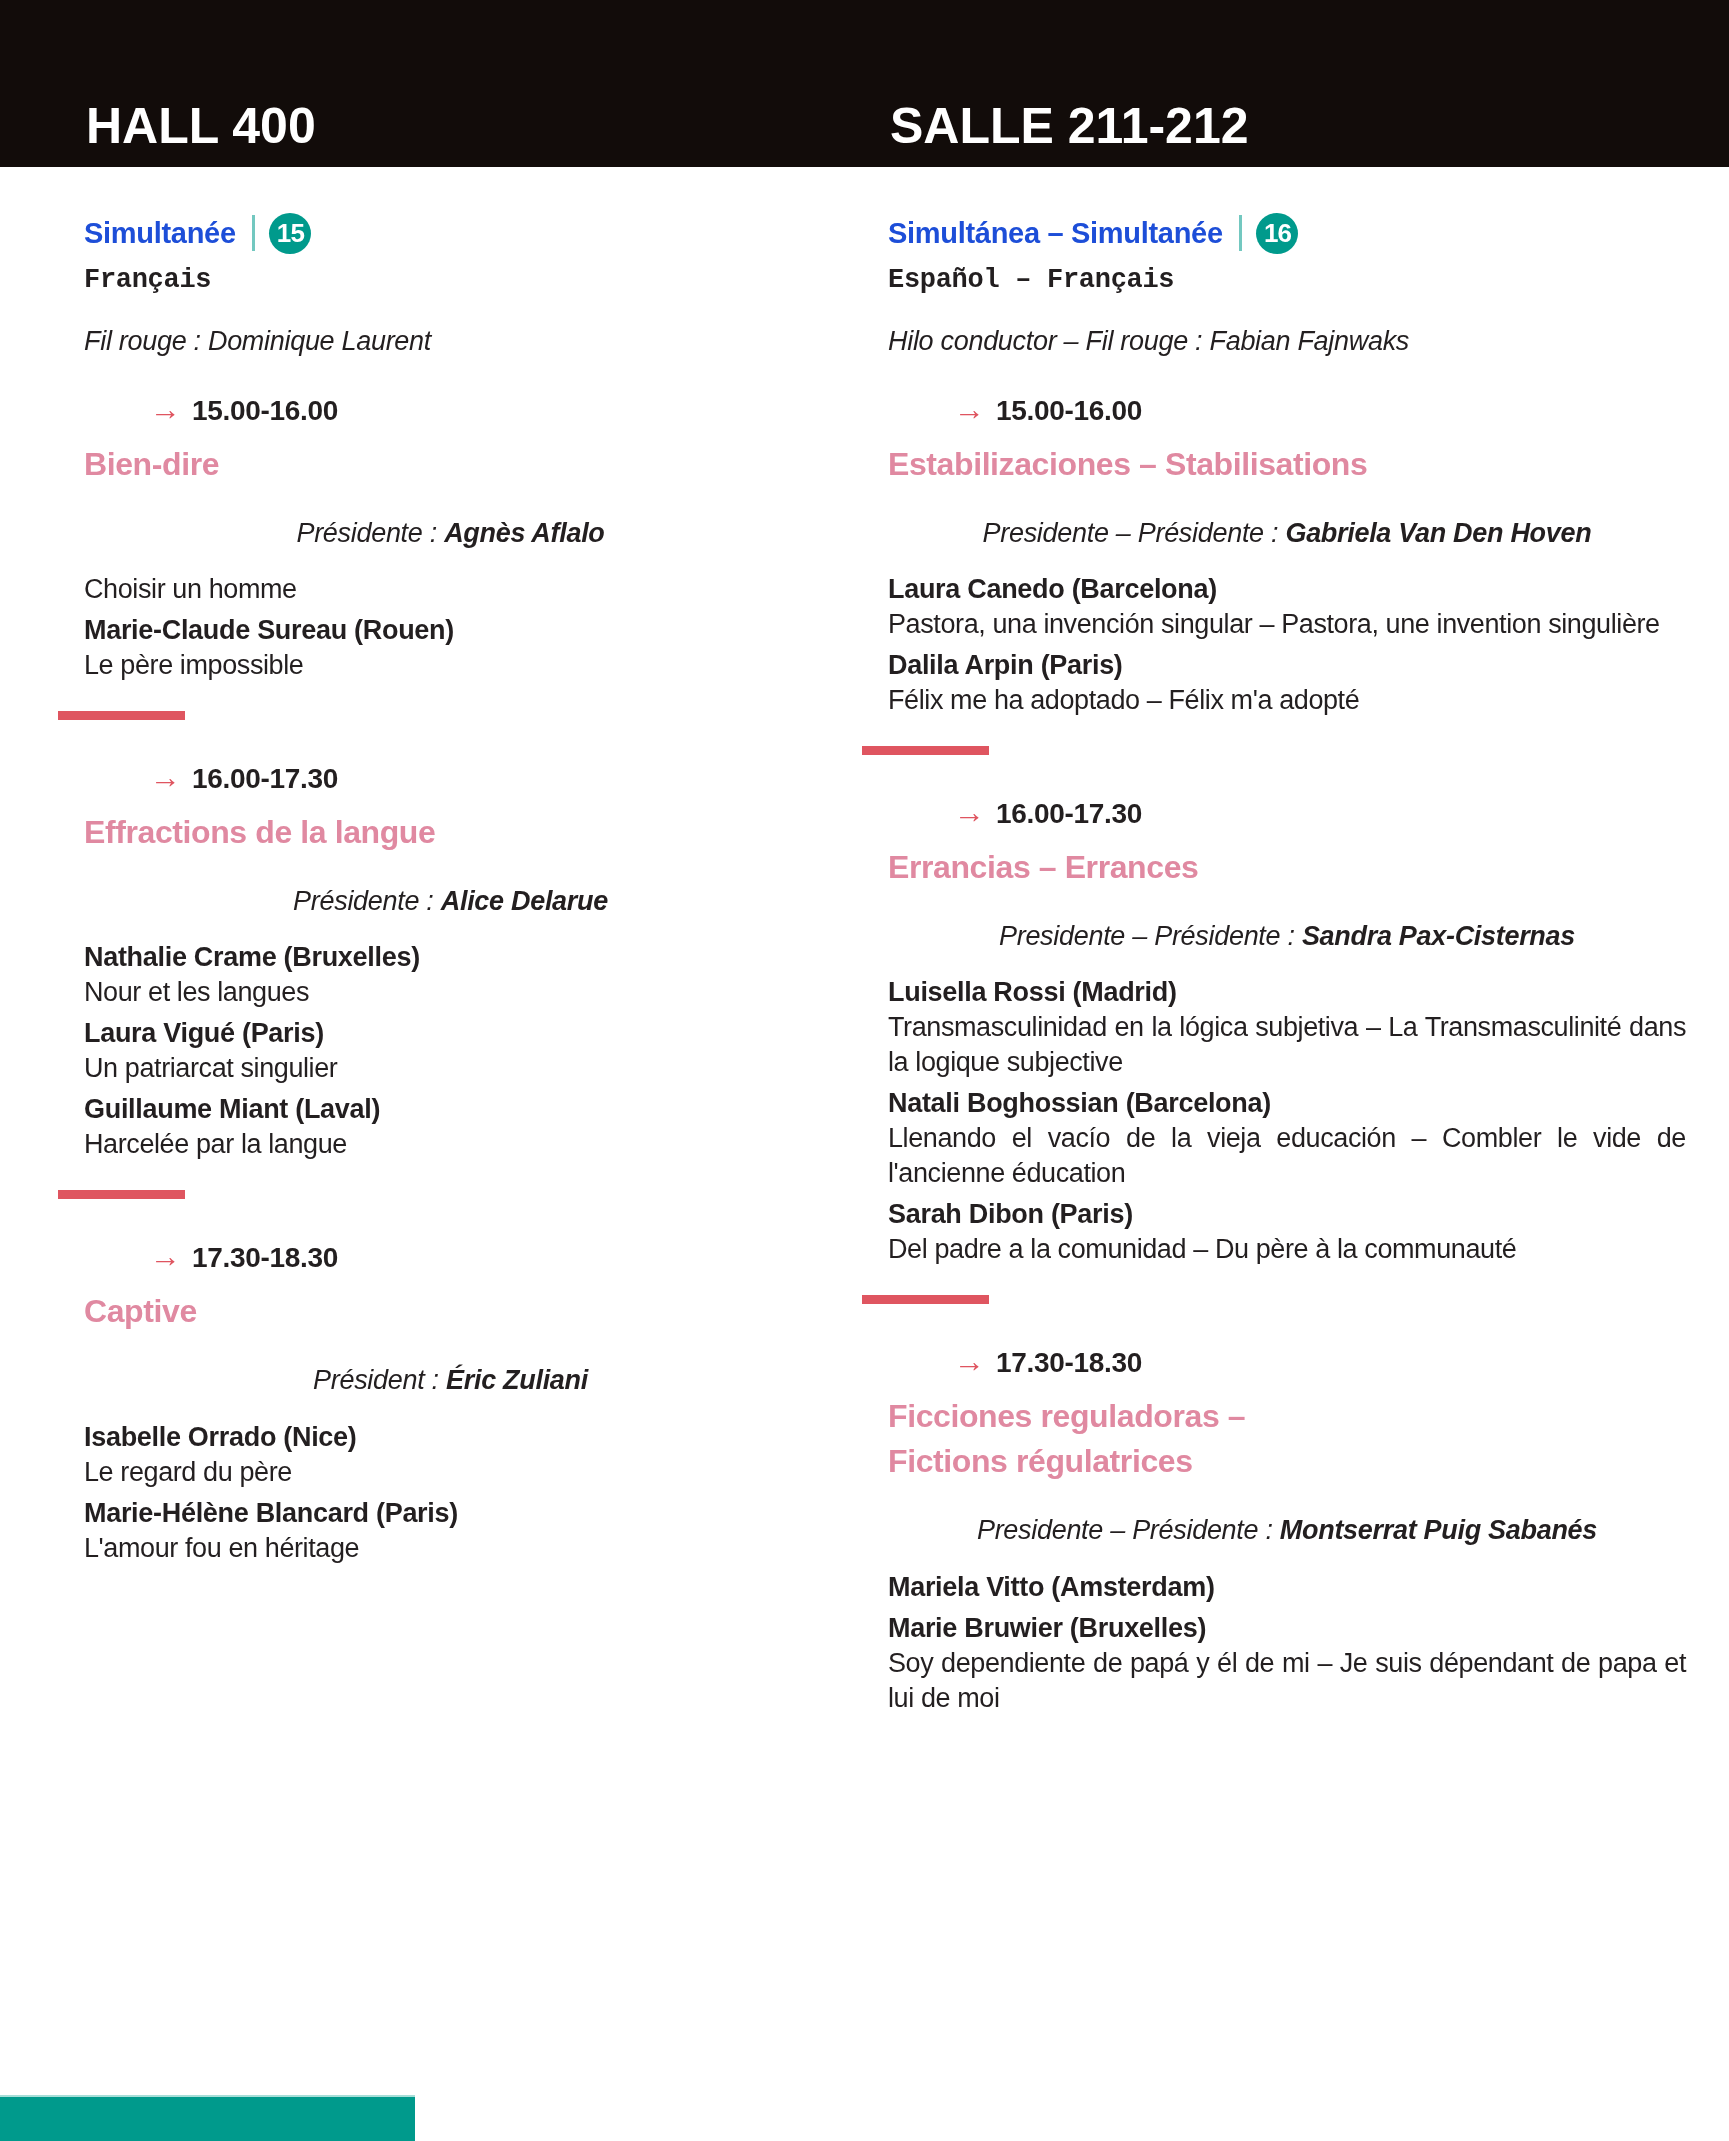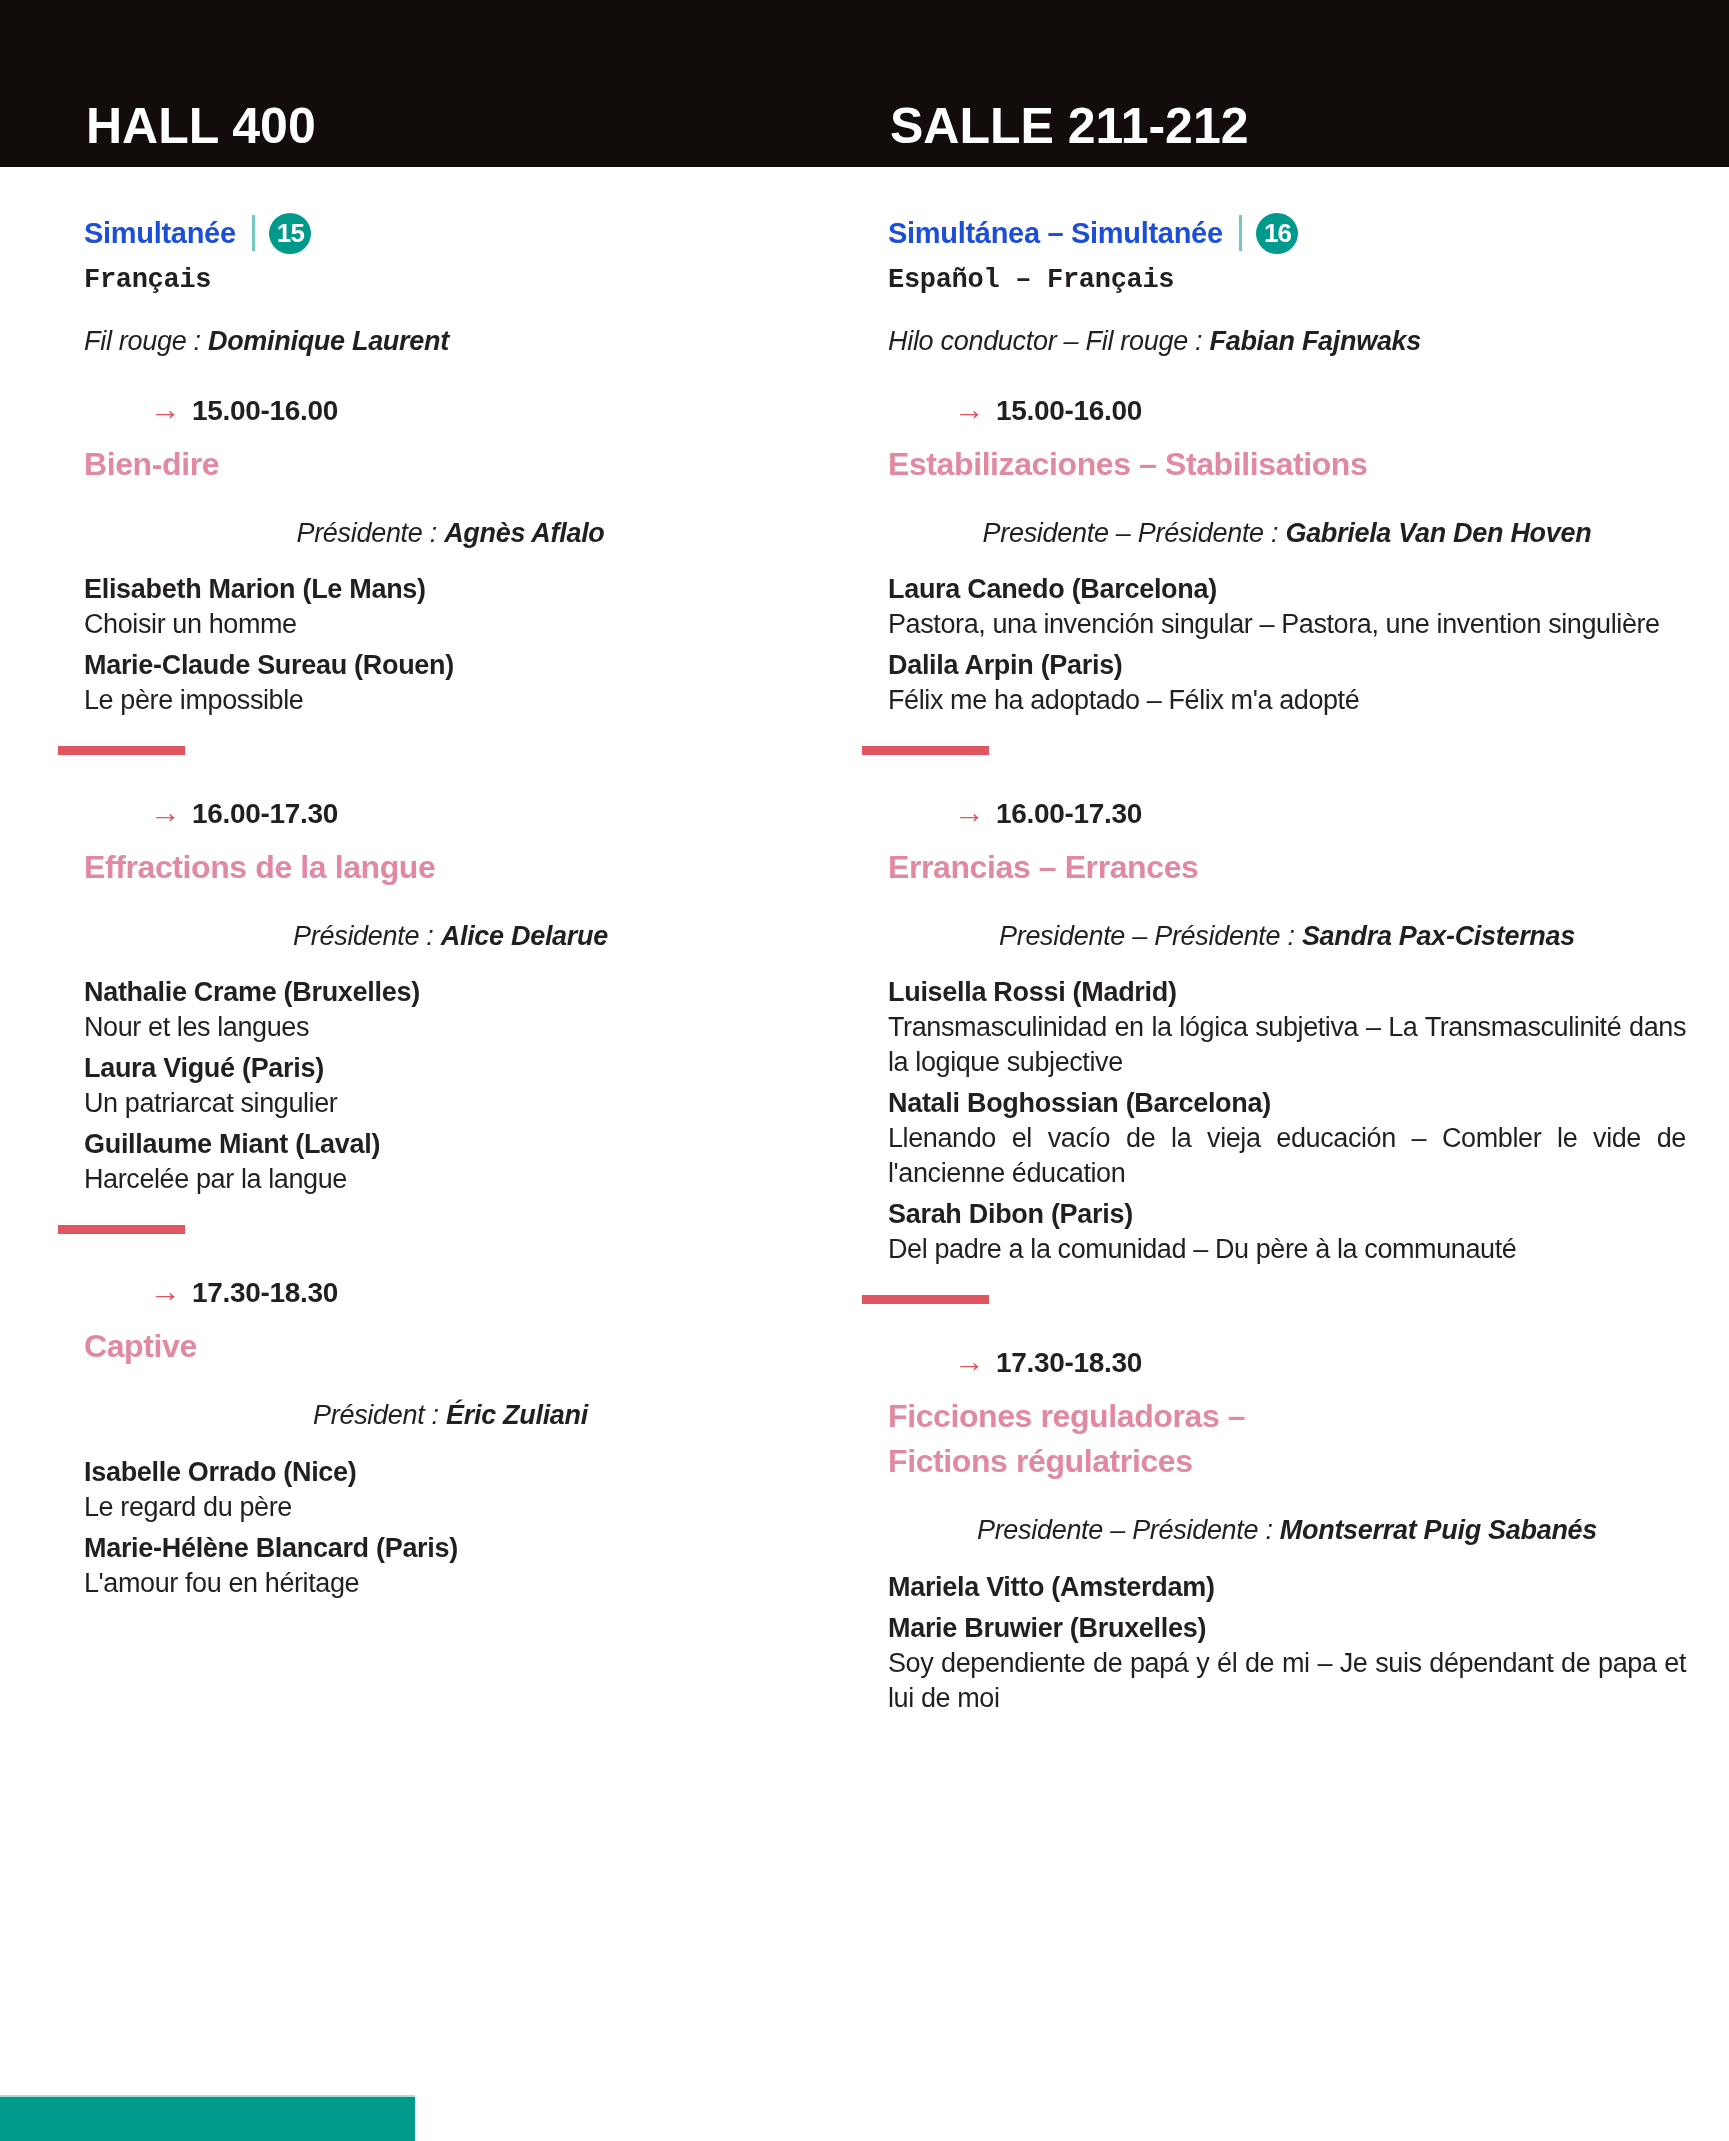--- a/index.html
+++ b/index.html
@@ -75,21 +75,21 @@
     line-height: 35px;
     font-weight: bold;
     font-family: Liberation Mono, monospace;
   }
   .thread {
     margin-top: 26px;
     font-size: 27px;
     line-height: 35px;
     font-style: italic;
   }
-  .thread-name { font-weight: bold; }
+  .thread-name { font-weight: normal; }
 
   
   .session + .session { margin-top: 40px; }
 
   .time-row {
     display: flex;
     align-items: baseline;
     padding-left: 66px;
     margin-top: 33px;
   }
@@ -180,21 +180,20 @@
     <div class="session">
       <div class="time-row">
         <span class="arrow">→</span>
         <span class="time">15.00-16.00</span>
       </div>
       <h2 class="stitle">Bien-dire</h2>
       <div class="chair">
         <span>Présidente : </span><span class="chair-name">Agnès Aflalo</span>
       </div>
       <div class="talk">
-        <div class="speaker">Elisabeth Marion (Le Mans)</div>
         <div class="talk-title">Choisir un homme</div>
       </div>
       <div class="talk">
         <div class="speaker">Marie-Claude Sureau (Rouen)</div>
         <div class="talk-title">Le père impossible</div>
       </div>
       <div class="divider"></div>
     </div>
 
     <div class="session">

